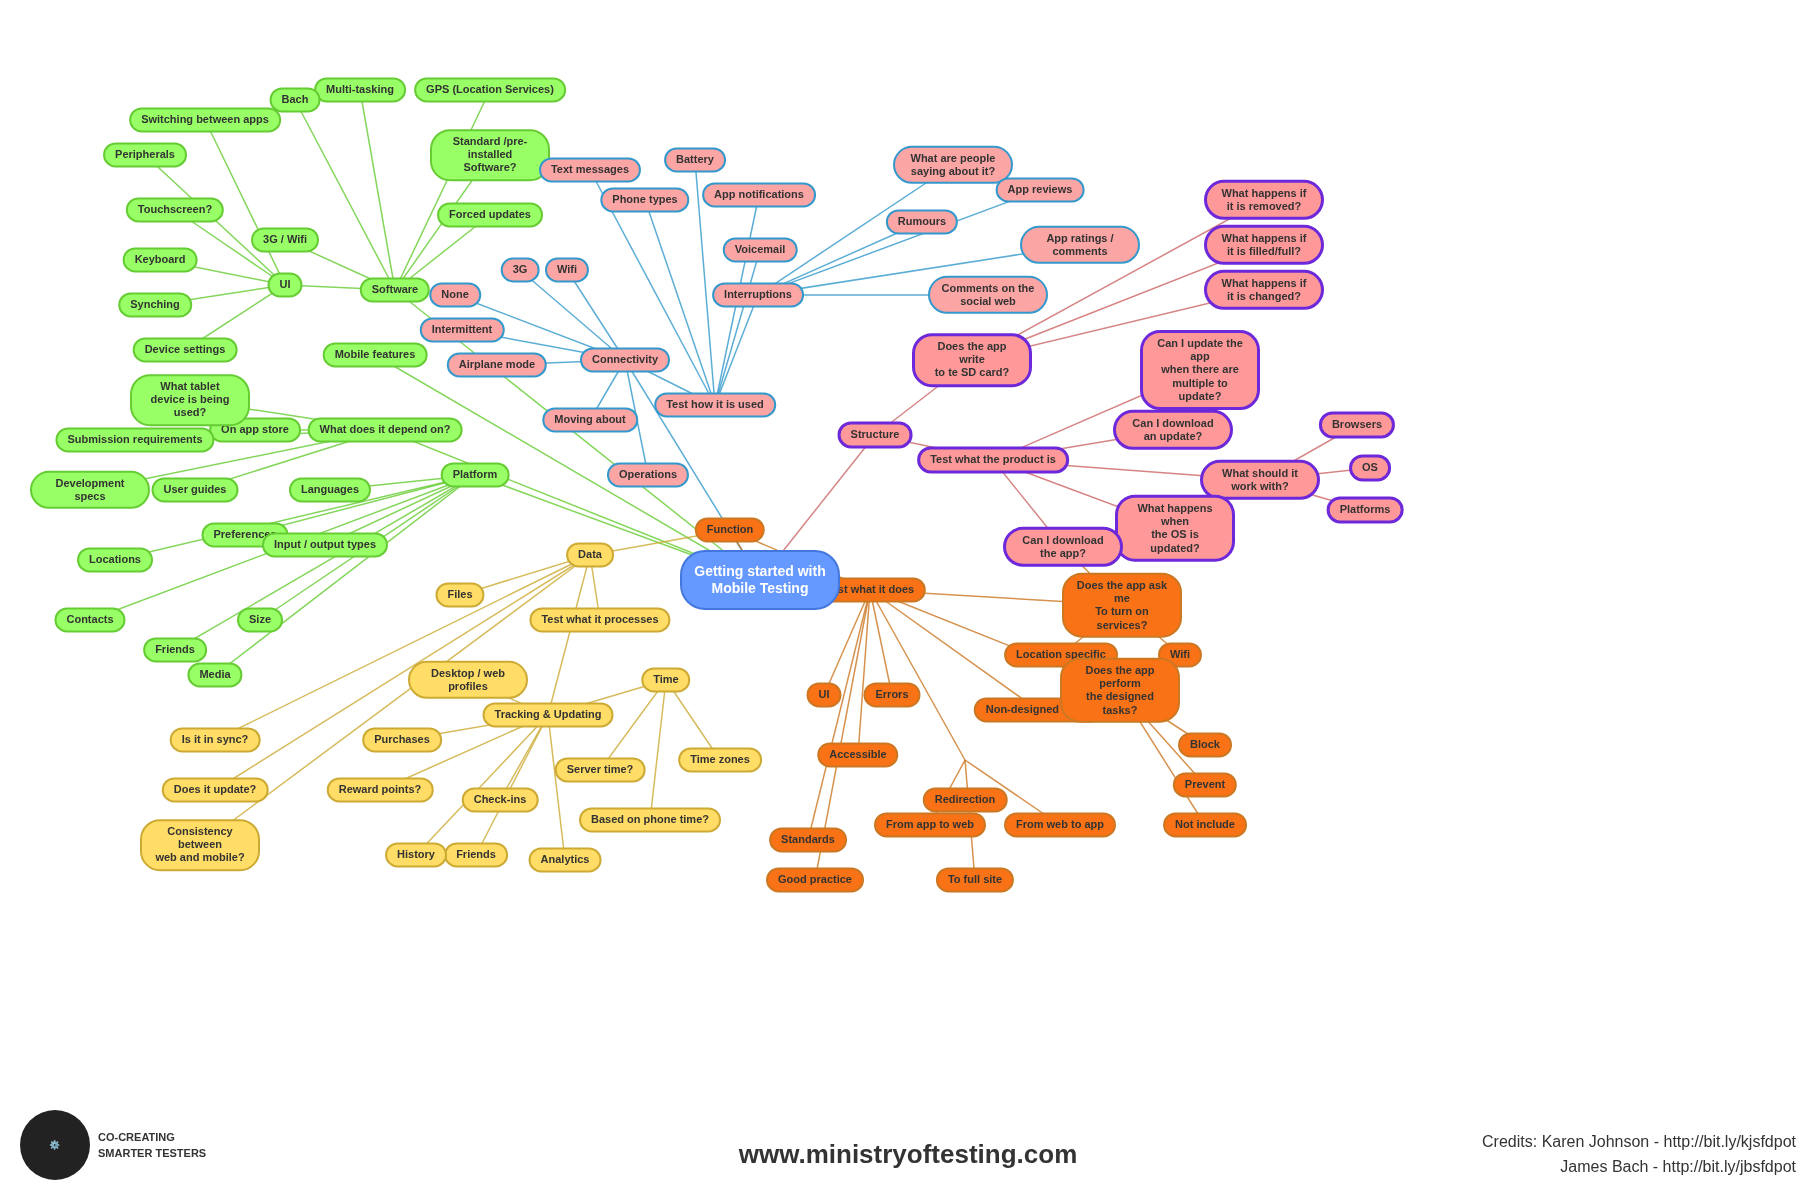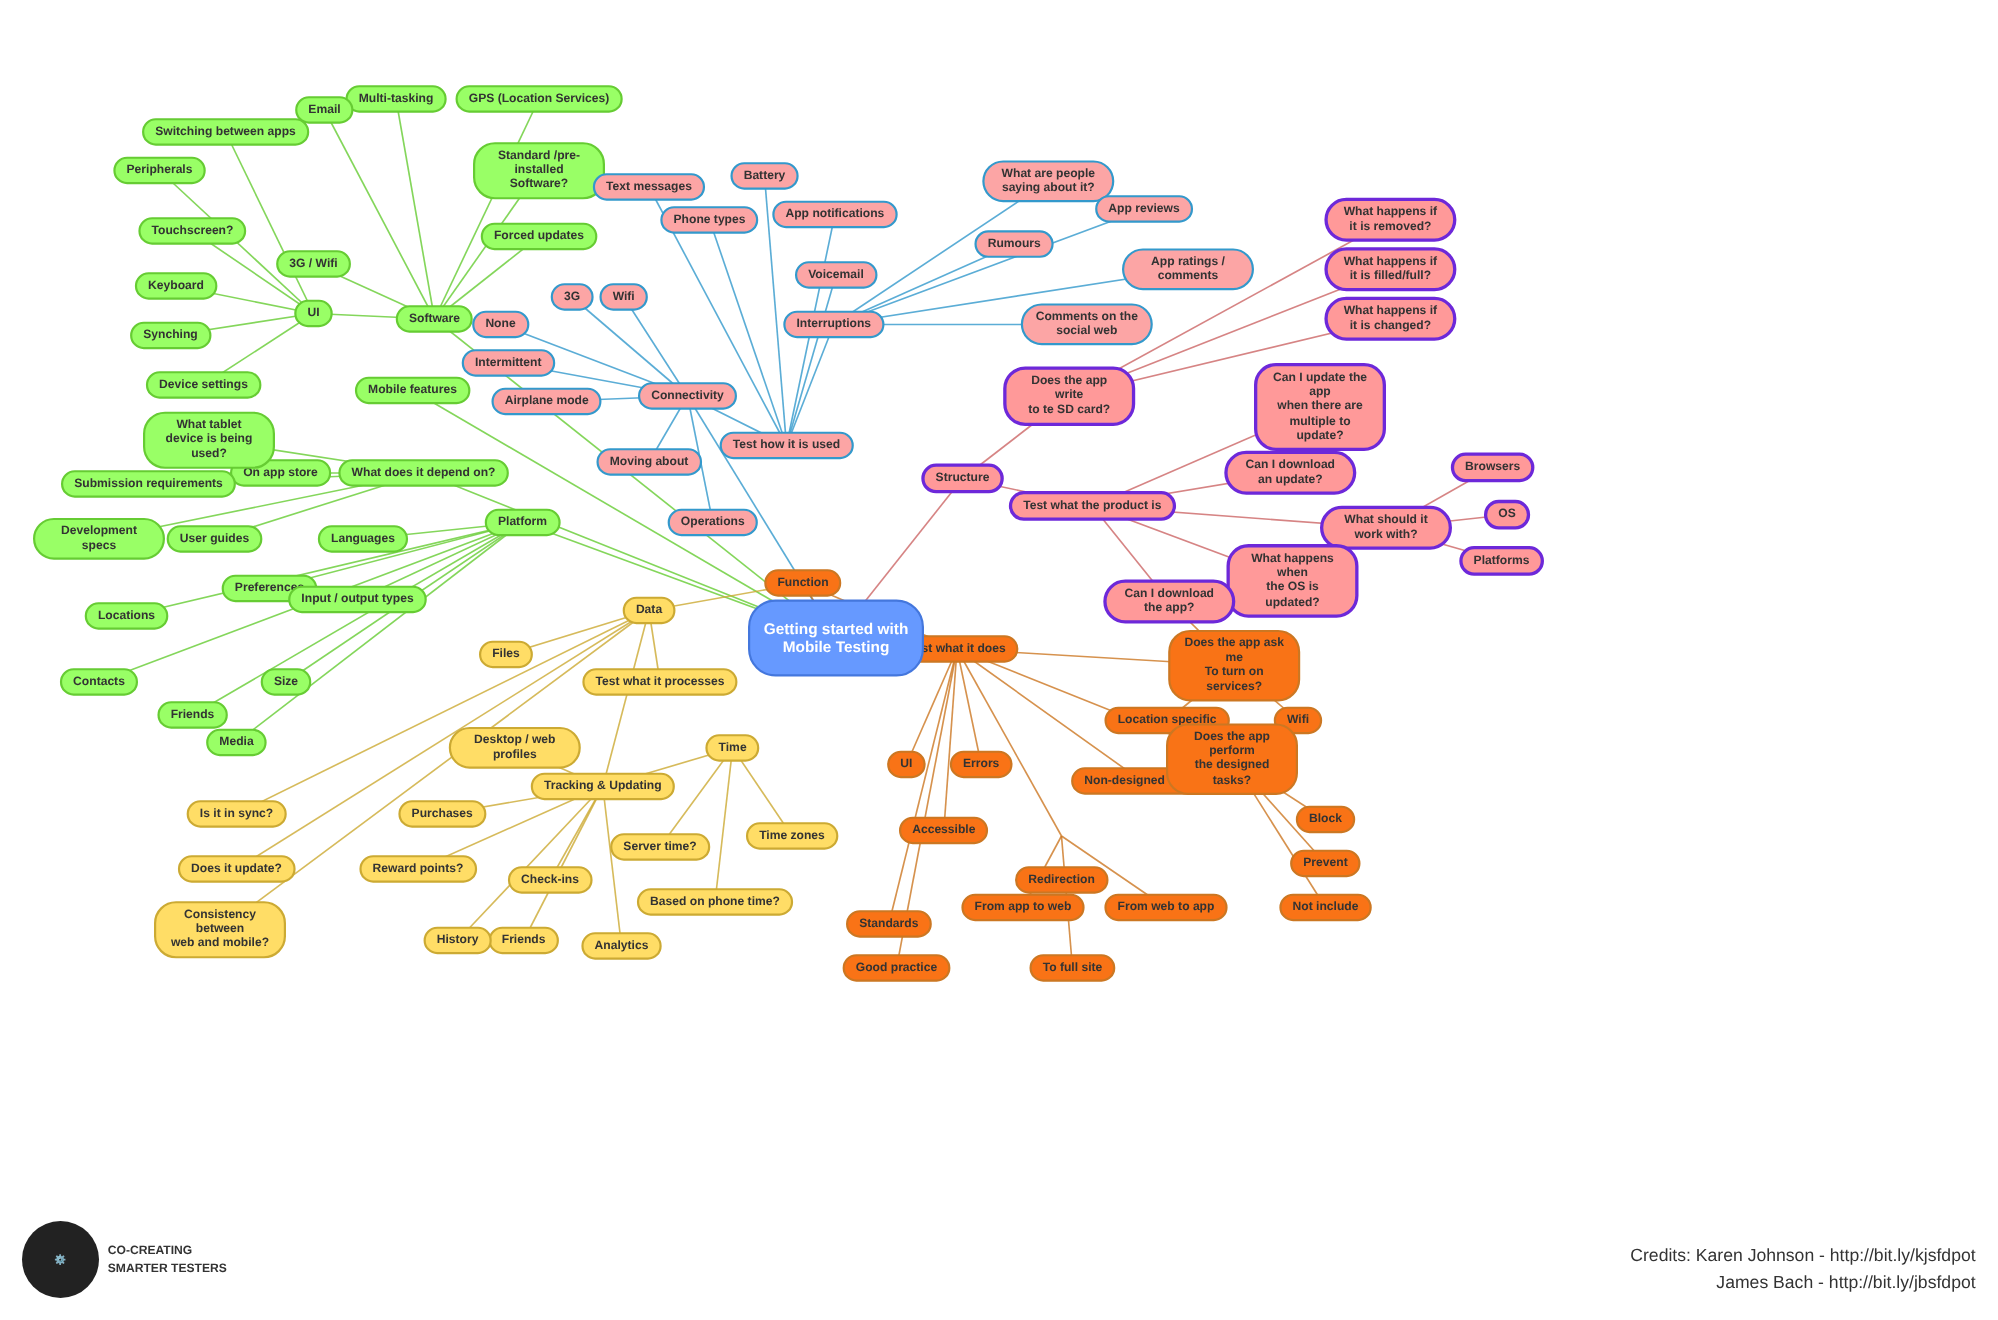--- a/index.html
+++ b/index.html
@@ -38,21 +38,21 @@
     }
     .node.center {
       background: #6699ff;
       color: white;
       border: 2px solid #4477dd;
       border-radius: 25px;
       font-size: 14px;
       font-weight: bold;
       white-space: normal;
       width: 160px;
-      height: 70px;
+      height: 60px;
       text-align: center;
     }
     .node.green {
       background: #99ff66;
       color: #333;
       border: 2px solid #66cc33;
     }
     .node.blue {
       background: #fca5a5;
       color: #333;
@@ -233,21 +233,21 @@
       <line x1="1063" y1="547" x2="1122" y2="605" stroke="#cc7722" stroke-width="1.5" opacity="0.8"></line>
     </svg>
   <div id="nodes-container">
       <div class="node green" style="left: 395px; top: 290px; transform: translate(-50%, -50%);">Software</div>
       <div class="node green" style="left: 285px; top: 285px; transform: translate(-50%, -50%);">UI</div>
       <div class="node green" style="left: 375px; top: 355px; transform: translate(-50%, -50%);">Mobile features</div>
       <div class="node green" style="left: 385px; top: 430px; transform: translate(-50%, -50%);">What does it depend on?</div>
       <div class="node green" style="left: 255px; top: 430px; transform: translate(-50%, -50%);">On app store</div>
       <div class="node green" style="left: 475px; top: 475px; transform: translate(-50%, -50%);">Platform</div>
       <div class="node green" style="left: 360px; top: 90px; transform: translate(-50%, -50%);">Multi-tasking</div>
-      <div class="node green" style="left: 295px; top: 100px; transform: translate(-50%, -50%);">Email</div>
+      <div class="node green" style="left: 295px; top: 100px; transform: translate(-50%, -50%);">Bach</div>
       <div class="node green" style="left: 490px; top: 90px; transform: translate(-50%, -50%);">GPS (Location Services)</div>
       <div class="node green multi" style="left: 490px; top: 155px; transform: translate(-50%, -50%);">Standard /pre-installed<br>Software?</div>
       <div class="node green" style="left: 490px; top: 215px; transform: translate(-50%, -50%);">Forced updates</div>
       <div class="node green" style="left: 285px; top: 240px; transform: translate(-50%, -50%);">3G / Wifi</div>
       <div class="node green" style="left: 175px; top: 210px; transform: translate(-50%, -50%);">Touchscreen?</div>
       <div class="node green" style="left: 160px; top: 260px; transform: translate(-50%, -50%);">Keyboard</div>
       <div class="node green" style="left: 155px; top: 305px; transform: translate(-50%, -50%);">Synching</div>
       <div class="node green" style="left: 185px; top: 350px; transform: translate(-50%, -50%);">Device settings</div>
       <div class="node green" style="left: 145px; top: 155px; transform: translate(-50%, -50%);">Peripherals</div>
       <div class="node green" style="left: 205px; top: 120px; transform: translate(-50%, -50%);">Switching between apps</div>
@@ -337,15 +337,16 @@
       <div class="node center" style="left: 760px; top: 580px; transform: translate(-50%, -50%);">Getting started with<br>Mobile Testing</div>
     </div>
 
   <div class="footer-logo">
     <div class="logo-circle">
       <span>⚙️</span>
     </div>
     <div class="footer-text">CO-CREATING<br>SMARTER TESTERS</div>
   </div>
 
+  <div class="footer-url">www.ministryoftesting.com</div>
 
   <div class="footer-credits">Credits: Karen Johnson - http://bit.ly/kjsfdpot<br>James Bach  -  http://bit.ly/jbsfdpot</div>
 </div>
 
 </body></html>

